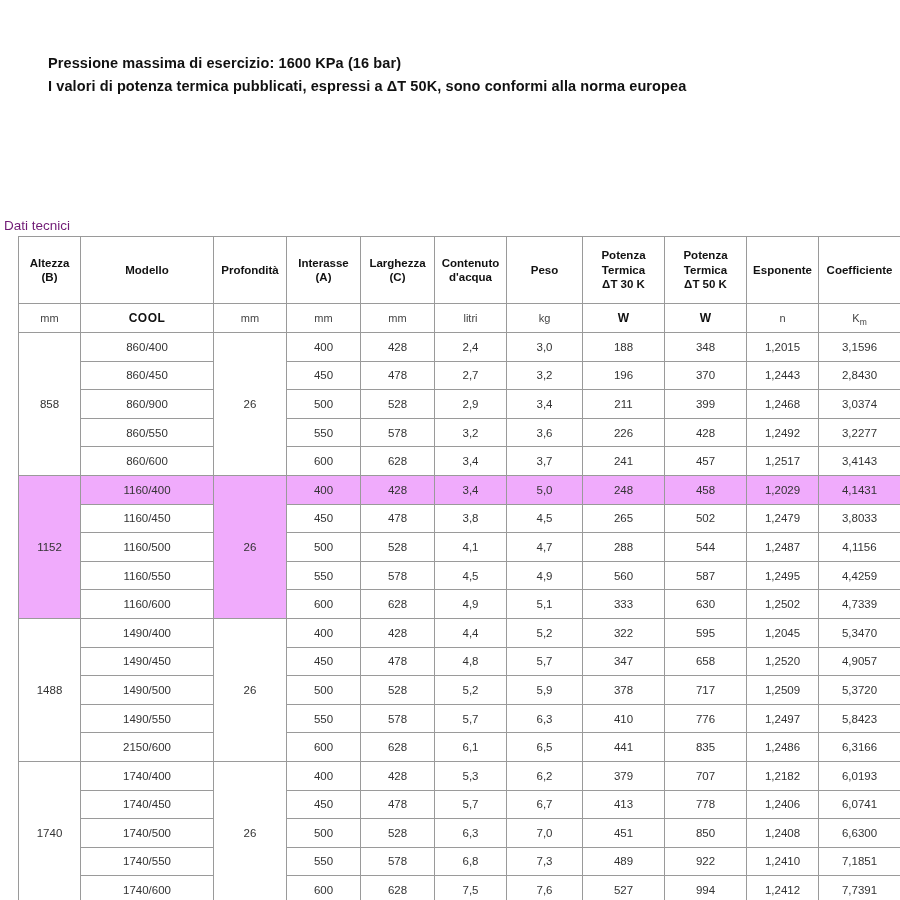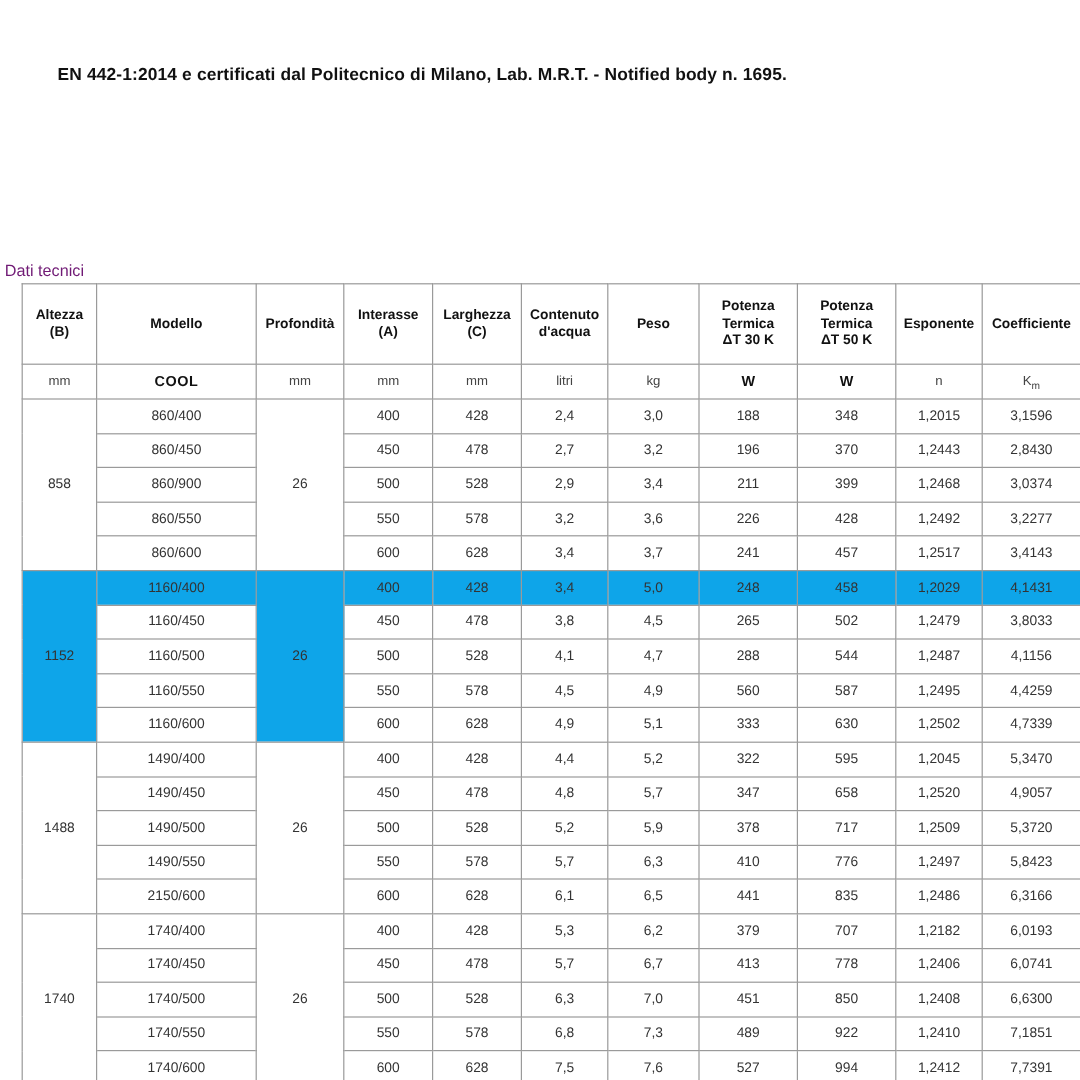--- a/index.html
+++ b/index.html
@@ -102,36 +102,37 @@
   td.depth-cell {
     font-size: 12px;
     color: #333333;
   }
   td.model-cell {
     font-size: 12px;
     color: #222222;
     margin-left: 24px;
   }
   tr.highlight td {
-    background: #0ea5e9;
+    background: #f0abfc;
   }
   .sub {
     font-size: 8.5px;
     position: relative;
     top: 3px;
   }
   .group-sep td { border-top: 1px solid #9a9a9a; }
 </style>
 </head>
 <body>
 
 <div class="page">
 
   <div class="intro">
-    <div>EN 442-1:2014 e certificati dal Politecnico di Milano, Lab. M.R.T. - Notified body n. 1695.</div>
+    <div>Pressione massima di esercizio: 1600 KPa (16 bar)</div>
+    <div>I valori di potenza termica pubblicati, espressi a ΔT 50K, sono conformi alla norma europea</div>
   </div>
 
   <div class="section-title">Dati tecnici</div>
 
   <table class="tech">
     <colgroup>
       <col style="width:62px">
       <col style="width:133px">
       <col style="width:73px">
       <col style="width:74px">

